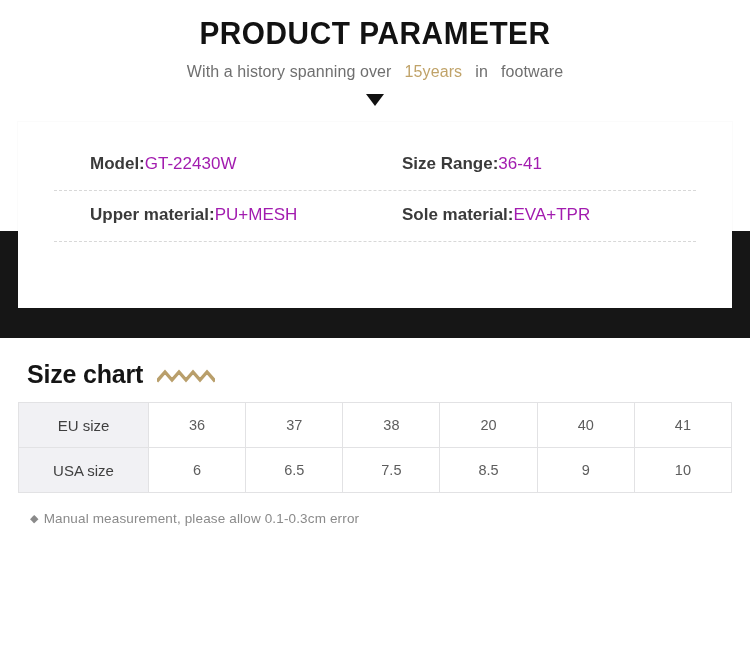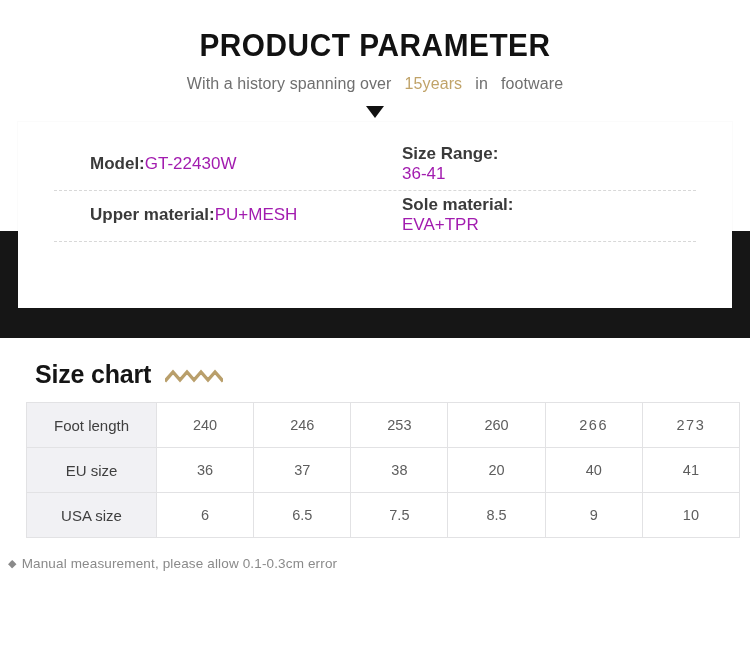--- a/index.html
+++ b/index.html
@@ -13,21 +13,21 @@
     position: relative;
     overflow: hidden;
     font-family: "Liberation Sans", sans-serif;
     -webkit-font-smoothing: antialiased;
   }
 
   
   .header {
     position: absolute;
     left: 0;
-    top: 16px;
+    top: 4px;
     width: 750px;
     height: 118px;
     text-align: center;
   }
   .page-title {
     margin: 0;
     padding-top: 11px;
     font-family: "Liberation Sans", sans-serif;
     font-size: 32px;
     font-weight: bold;
@@ -103,36 +103,36 @@
     right: 0;
     top: 0;
     border-top: 1px dashed #d8d8d8;
   }
   .param-cell {
     display: flex;
     align-items: baseline;
     font-size: 17px;
   }
   .param-cell.left { width: 306px; padding-left: 36px; }
-  .param-cell.right { padding-left: 6px; flex-direction: column; }
+  .param-cell.right { padding-left: 6px; }
   .param-label {
     color: #3a3a3a;
     font-weight: 600;
     white-space: nowrap;
   }
   .param-value {
     color: #a21caf;
     margin-left: 0;
     white-space: nowrap;
   }
 
   
   .size-section {
     position: absolute;
-    left: 8px;
+    left: 0;
     top: 338px;
     width: 640px;
   }
   .size-head {
     display: flex;
     align-items: center;
     padding-left: 27px;
     padding-top: 22px;
   }
   .size-title {
@@ -164,20 +164,21 @@
     width: 127px;
     background: #f1f1f4;
     color: #3f3f3f;
     font-size: 15px;
   }
   table.size-table td.wide {
     letter-spacing: 1.6px;
   }
 
   .footnote {
+    padding-left: 30px;
     padding-top: 18px;
     font-size: 13.5px;
     color: #8a8a8a;
     letter-spacing: 0.15px;
   }
   .footnote .diamond {
     color: #8a8a8a;
     margin-right: 5px;
     font-size: 11px;
     position: relative;
@@ -240,29 +241,20 @@
     <span class="size-title">Size chart</span>
     <span class="zigzag">
       <svg width="58" height="14" viewBox="0 0 58 14">
         <polyline points="1,11 8,3 15,11 22,3 29,11 36,3 43,11 50,3 57,11" fill="none" stroke="#b99f6b" stroke-width="3.4" stroke-linecap="square" stroke-linejoin="miter"></polyline>
       </svg>
     </span>
   </div>
 
   <table class="size-table">
     <tbody>
-      <tr>
-        <td class="rowhead">Foot length</td>
-        <td>240</td>
-        <td>246</td>
-        <td>253</td>
-        <td>260</td>
-        <td class="wide">266</td>
-        <td class="wide">273</td>
-      </tr>
       <tr>
         <td class="rowhead">EU size</td>
         <td>36</td>
         <td>37</td>
         <td>38</td>
         <td>20</td>
         <td>40</td>
         <td>41</td>
       </tr>
       <tr>

